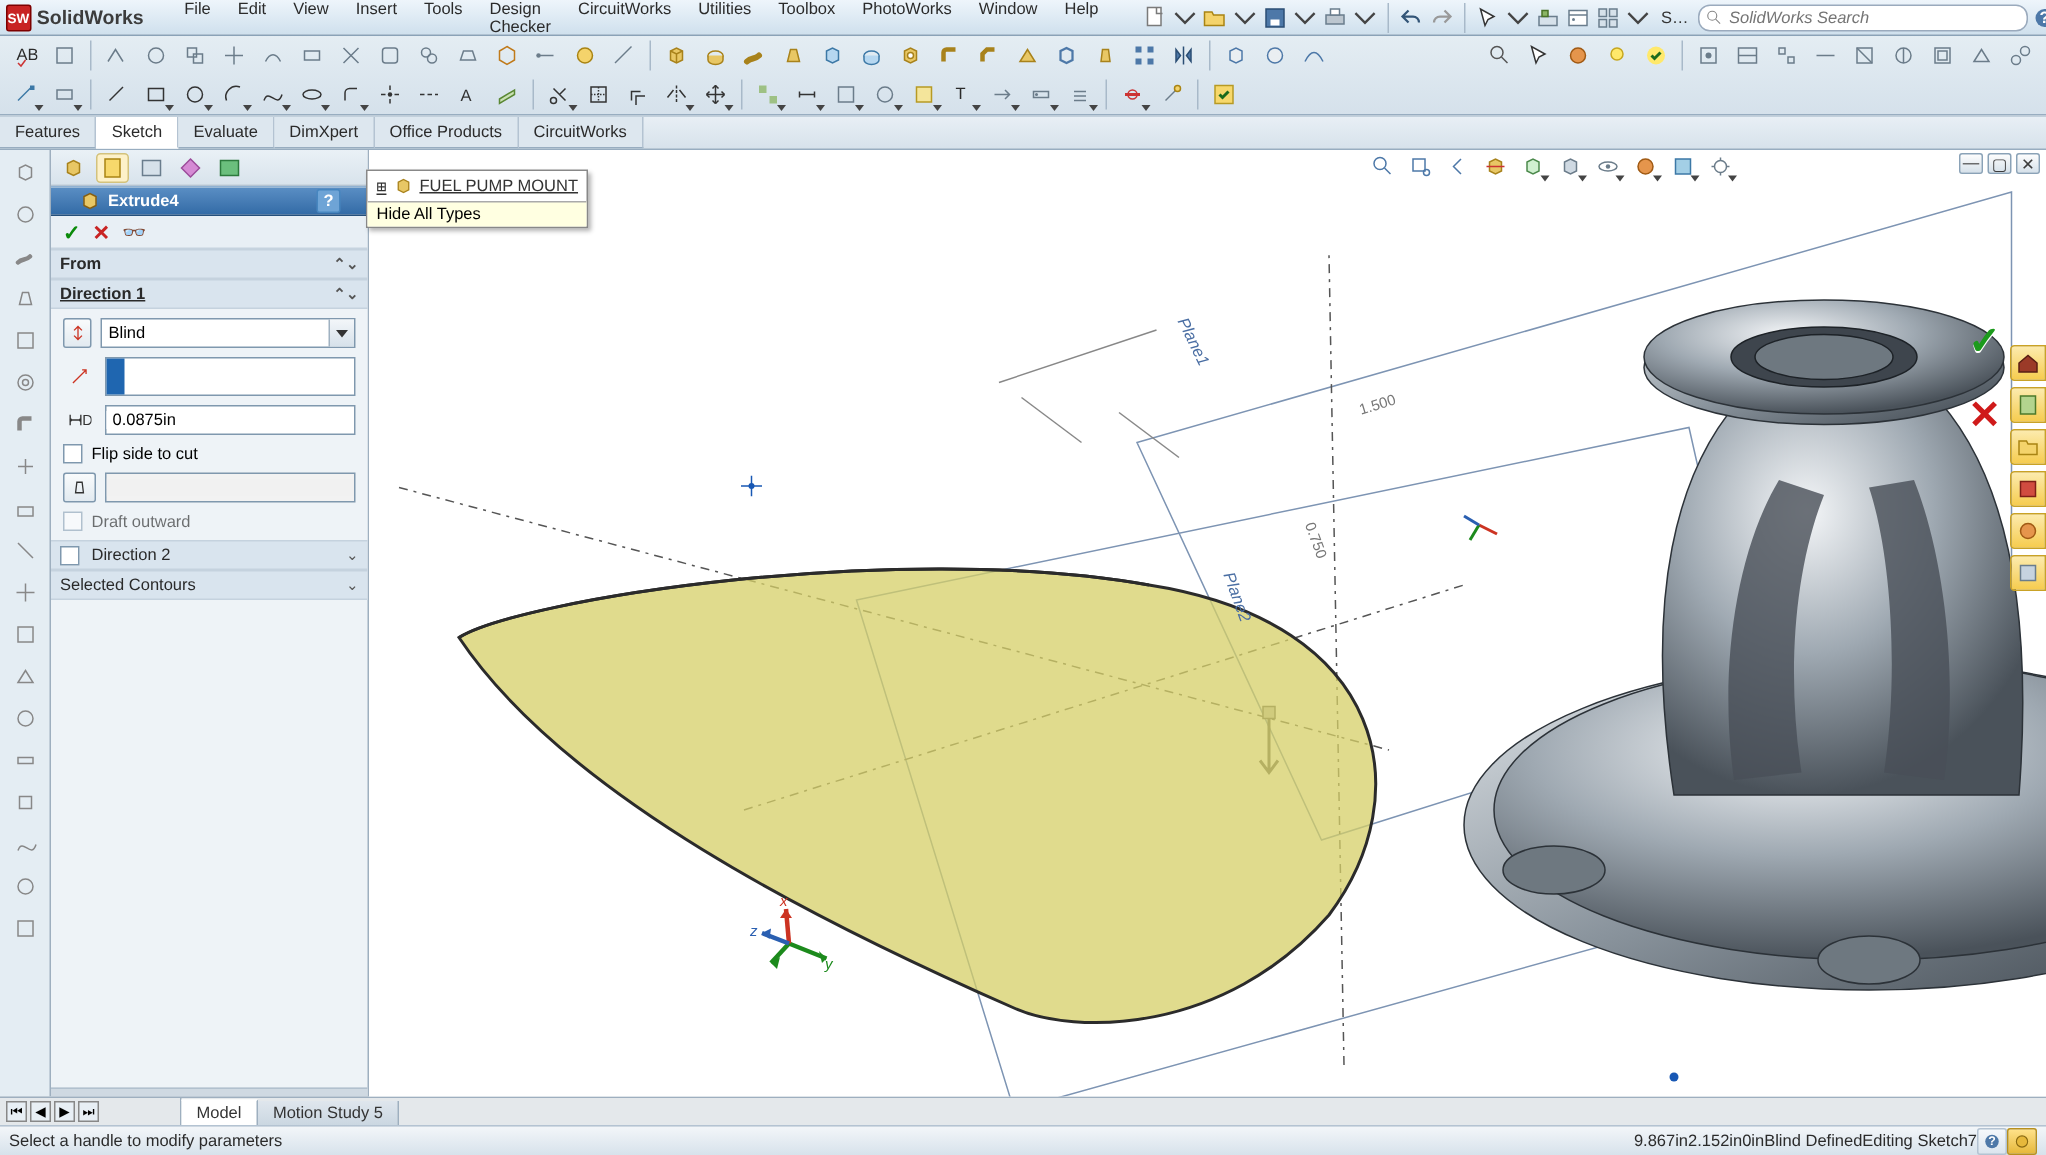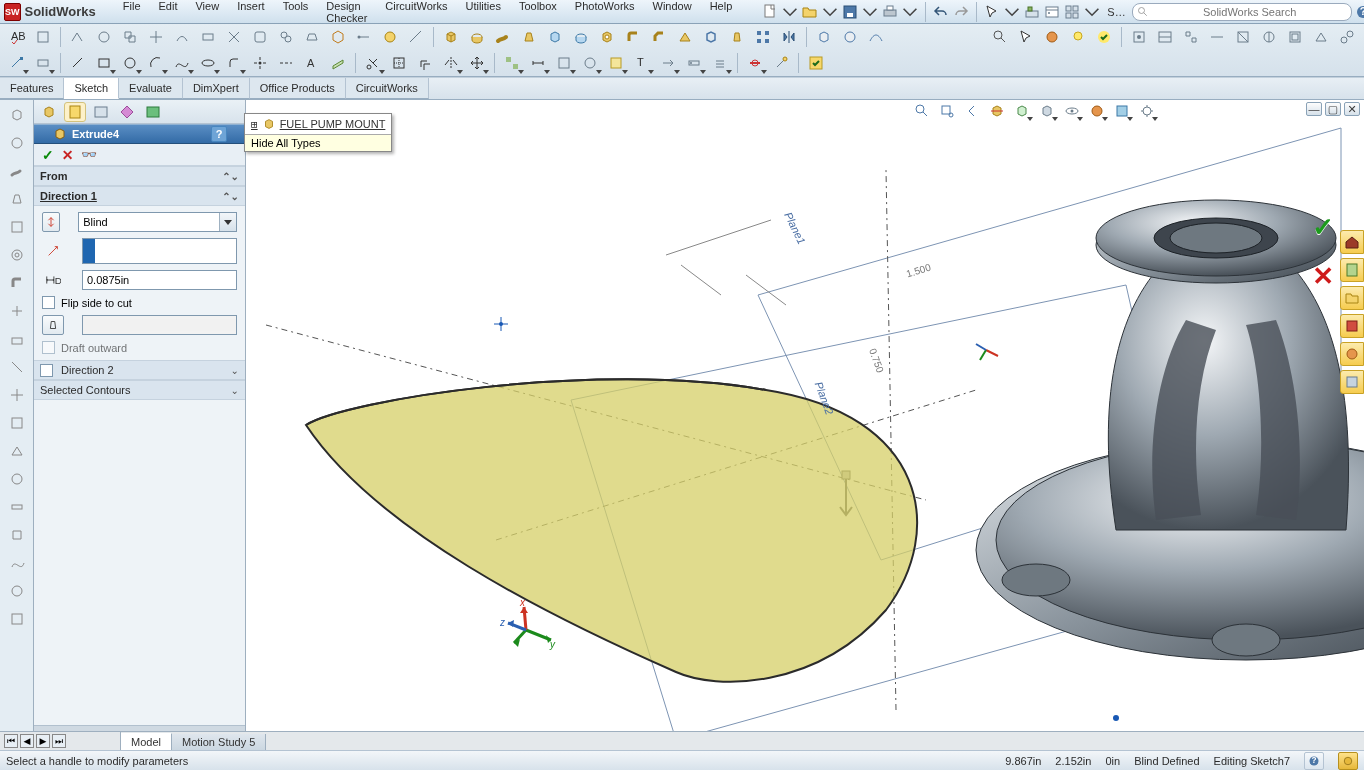--- a/index.html
+++ b/index.html
@@ -8,21 +8,21 @@
 
 .titlebar { height: 24px; background: linear-gradient(#eef5fb, #cfe0ed); display: flex; align-items: center; padding: 0 4px; border-bottom: 1px solid #8aa2b7; }
 .titlebar .logo { width: 18px; height: 18px; background:#c82323; border:1px solid #7d0000; border-radius:2px; margin-right:4px; display:flex; align-items:center; justify-content:center; font-size:9px; font-weight:bold; color:#fff; }
 .titlebar .apptitle { font-weight:bold; color:#3c3c3c; font-size:13px; }
 .titlebar .menus { display:flex; gap:0; margin-left:18px; }
 .titlebar .menus span { padding: 4px 9px; color:#2b2b2b; cursor:default; }
 .titlebar .right { margin-left:auto; display:flex; align-items:center; gap:2px; }
 
 .tb-icon { width:18px; height:18px; border:1px solid transparent; border-radius:2px; display:inline-flex; align-items:center; justify-content:center; }
 .searchbox { display:flex; align-items:center; background:#fff; border:1px solid #9aaabd; border-radius:8px; width:220px; height:18px; padding:0 4px; gap:4px; }
-.searchbox input { border:none; outline:none; flex:1; font-size:11px; color:#888;text-align:center; }
+.searchbox input { border:none; outline:none; flex:1; font-size:11px; font-style:italic; color:#888; }
 .win-btn { width:20px; height:16px; border:1px solid #8aa2b7; background:linear-gradient(#fdfdfd,#d6e1ea); border-radius:2px; display:flex; align-items:center; justify-content:center; font-size:11px; color:#3c3c3c;}
 
 
 .toolbars { background: linear-gradient(#e4edf3,#d5e1eb); border-bottom:1px solid #98adc0; }
 .toolbar-row { display:flex; align-items:center; height:26px; padding:0 4px; gap:0; }
 .tbtn { width:24px; height:22px; display:inline-flex; align-items:center; justify-content:center; border:1px solid transparent; border-radius:3px; margin:0 1px; position:relative; }
 .tbtn .drop { position:absolute; right:-1px; bottom:-1px; width:0; height:0; border-left:3px solid transparent; border-right:3px solid transparent; border-top:4px solid #444; }
 .sep { width:1px; height:20px; background:#a8b9c9; margin:0 4px; }
 
 
@@ -48,21 +48,21 @@
 .pin-ic { color:#3a6fa4; font-size:13px; }
 
 .section-head { display:flex; align-items:center; background:#d9e4ee; height:20px; padding:0 6px; border-top:1px solid #c5d2de; border-bottom:1px solid #c5d2de; font-weight:bold; color:#2a2a2a; cursor:default;}
 .section-head .caret { margin-left:auto; font-size:10px; color:#555; }
 .section-body { padding:6px 8px; display:flex; flex-direction:column; gap:6px; background:#eef3f7; }
 
 .dd { width:100%; height:20px; border:1px solid #7f98ae; background:#fff; font-size:11px; padding-left:4px; display:flex; align-items:center; position:relative; }
 .dd .ddarrow { margin-left:auto; width:17px; height:18px; background:linear-gradient(#f3f6f9,#d6e1ea); border-left:1px solid #9fb1c1; display:flex; align-items:center; justify-content:center;}
 .dd .ddarrow:after{ content:""; border-left:4px solid transparent; border-right:4px solid transparent; border-top:5px solid #333; }
 
-.rowline { display:flex; align-items:center; gap:18px; }
+.rowline { display:flex; align-items:center; gap:6px; }
 .sq-btn { width:22px; height:20px; border:1px solid #7f98ae; background:linear-gradient(#f9fbfc,#e2eaf0); border-radius:2px; display:flex; align-items:center; justify-content:center; }
 .numfield { flex:1; height:20px; border:1px solid #7f98ae; background:#fff; display:flex; align-items:center; }
 .numfield input { border:none; outline:none; flex:1; padding-left:4px; font-size:11px; }
 .chk { display:flex; align-items:center; gap:6px; }
 .chk .box { width:13px; height:13px; border:1px solid #7f98ae; background:#fff;}
 .section-head.minor { font-weight:normal; }
 .activefield { flex:1; height:26px; border:1px solid #7f98ae; background:#fff; display:flex; }
 .activefield .sel { width:12px; background:#1f66b0; }
 
 
@@ -82,21 +82,21 @@
 
 
 .bottom-tabs-outer { display:flex; background:#e4e8eb; height:19px; border-top:1px solid #9eafbf; align-items:stretch; }
 .btabs-left { width:120px; display:flex; align-items:center; gap:2px; padding-left:4px;}
 .arrowbtn { width:14px; height:14px; border:1px solid #888; background:#e8eff5; display:flex; align-items:center; justify-content:center; font-size:9px;}
 .btabs { display:flex; align-items:flex-end; border-left:1px solid #9eafbf; }
 .btab { padding: 2px 10px; border-right:1px solid #9eafbf; background:linear-gradient(#dfe6ed,#cbd7e1); font-size:11px; color:#333; }
 .btab.active { background:#fff; border-top:1px solid #fff; }
 
 .statusbar { height:20px; background:linear-gradient(#f3f6f9,#d7e2eb); display:flex; align-items:center; padding:0 6px; font-size:11px; color:#2b2b2b; border-top:1px solid #b4c3d2;}
-.statusbar .right { margin-left:auto; display:flex; align-items:center; gap:14px; }
+.statusbar .right { margin-left:auto; display:flex; align-items:center; }
 
 
 .ico { width:16px; height:16px; }
 
 
 .confirm-corner { position:absolute; right:30px; top:112px; display:flex; flex-direction:column; gap:18px; z-index:25; }
 .cc { font-size:26px; font-weight:bold; }
 .cc.ok { color:#1c9a1c; text-shadow:0 1px 0 #fff; }
 .cc.no { color:#cf1a1a; text-shadow:0 1px 0 #fff; }
 

